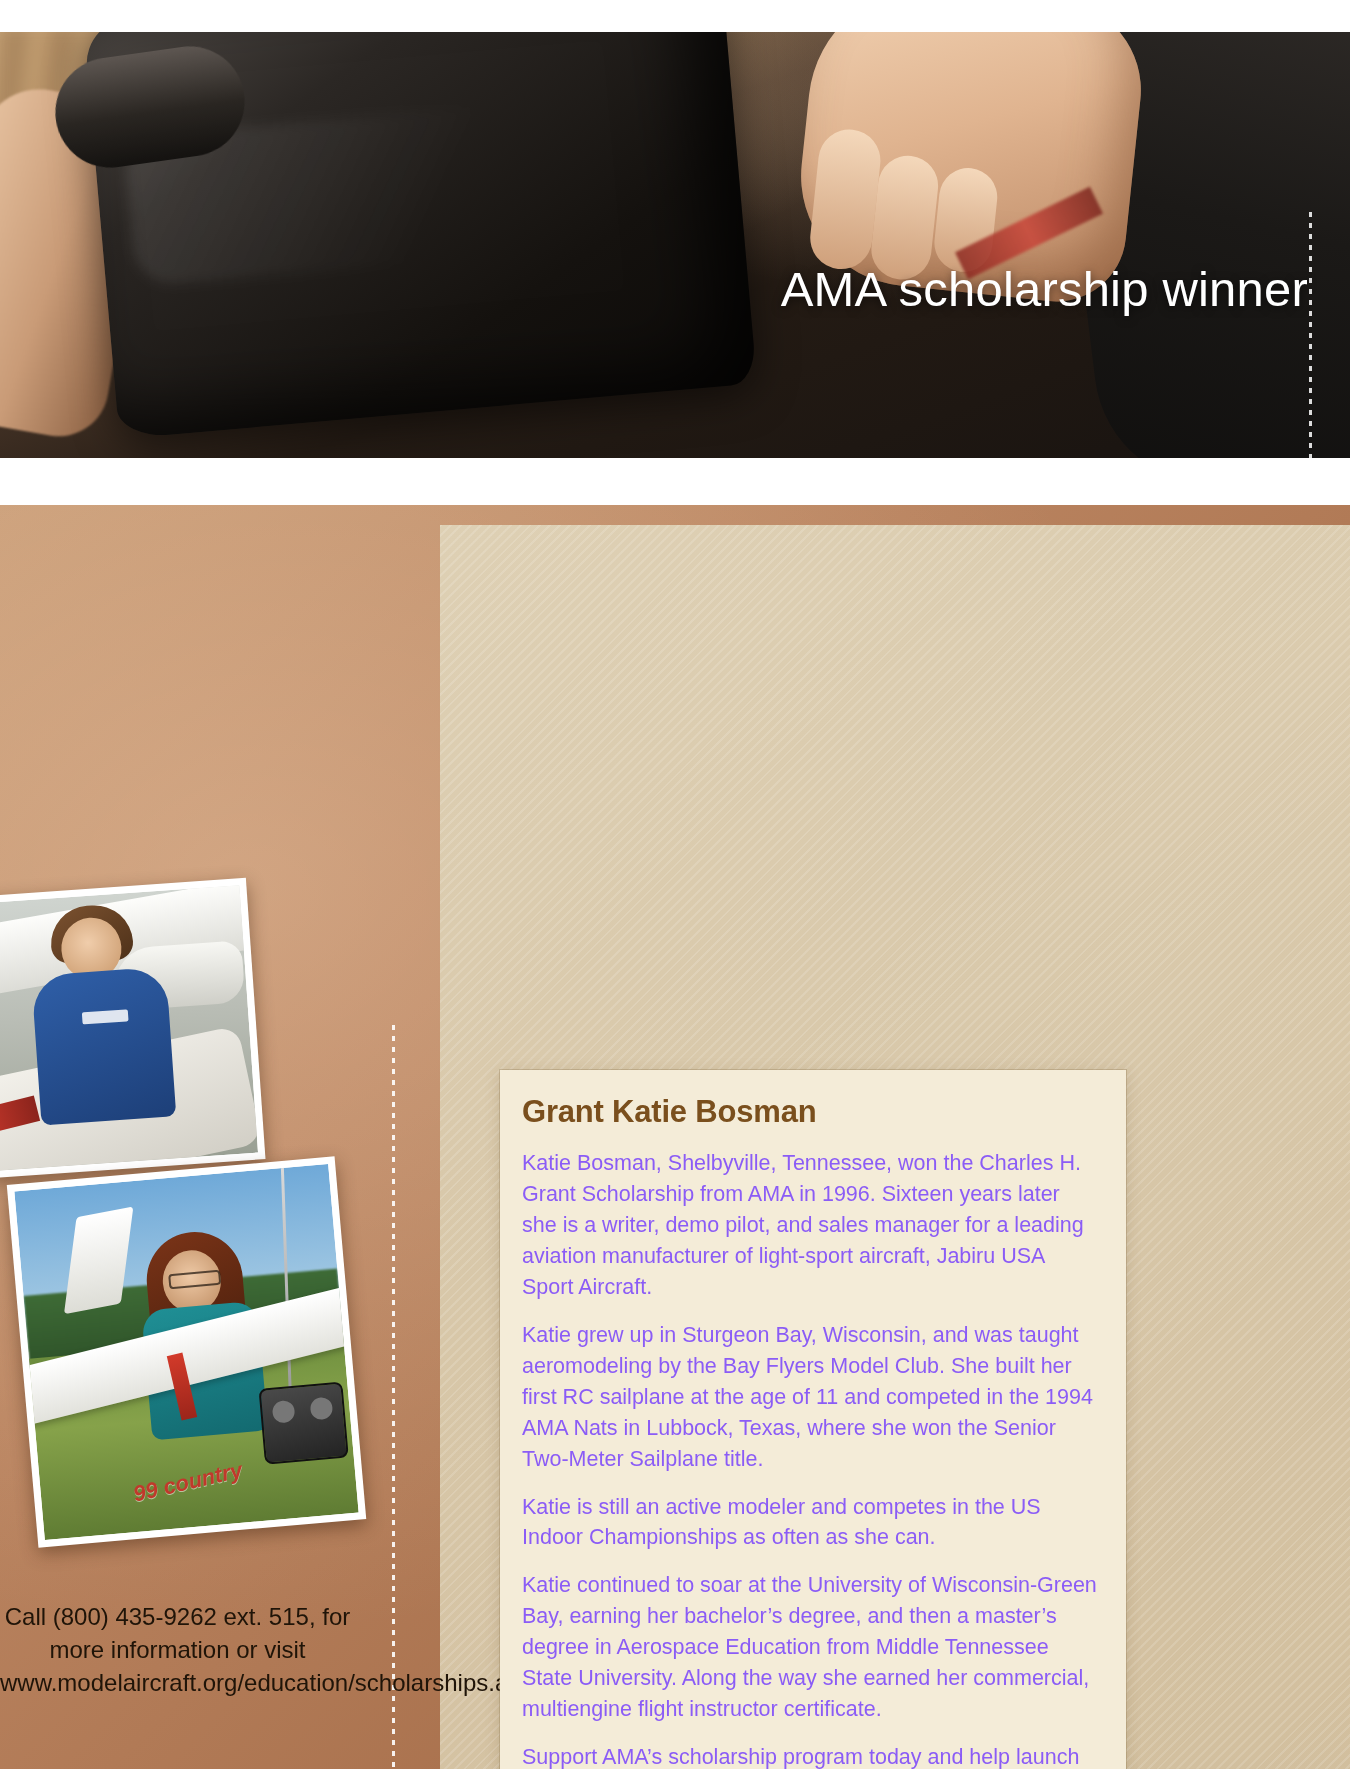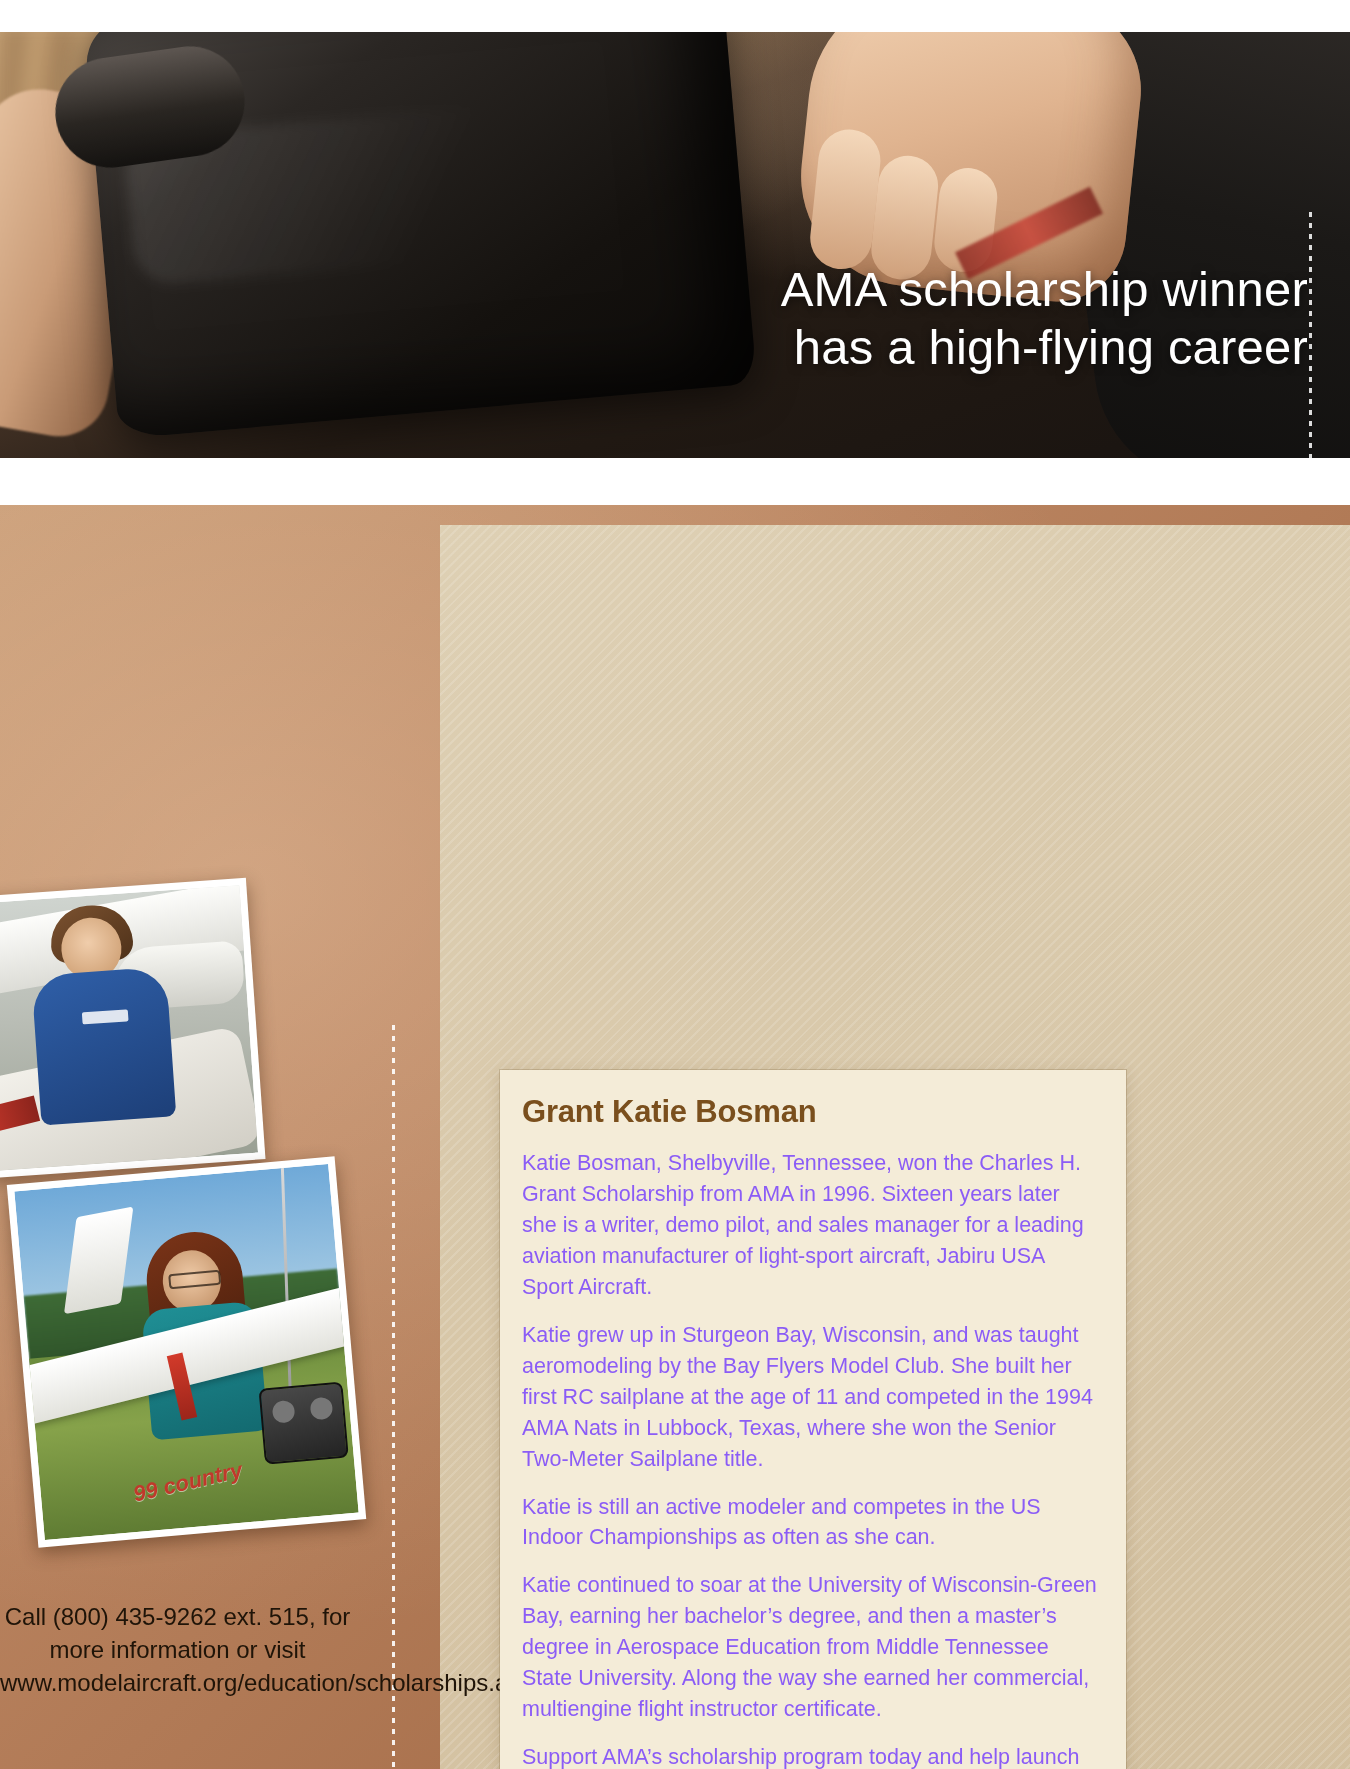--- a/index.html
+++ b/index.html
@@ -365,21 +365,20 @@
   <div class="hero-hand">
     <div class="hero-finger" style="left:16px; top:150px; width:62px; height:140px;"></div>
     <div class="hero-finger" style="left:78px; top:170px; width:60px; height:124px;"></div>
     <div class="hero-finger" style="left:140px; top:176px; width:58px; height:104px;"></div>
   </div>
   <div class="hero-redstrip"></div>
   <div class="hero-dots"></div>
 
   <div class="hero-title">
     <div>AMA scholarship winner</div>
-    <div>has a high-flying career</div>
   </div>
   <div class="hero-credit">© Senior courtesy academyofmodelaeronautics</div>
 </div>
 
 <div class="lower">
 
   <div class="article-panel"></div>
   <div class="divider-dots"></div>
 
   <div class="photo photo1">

